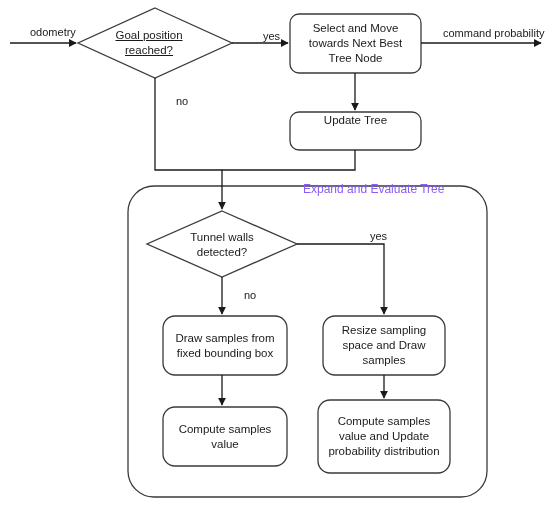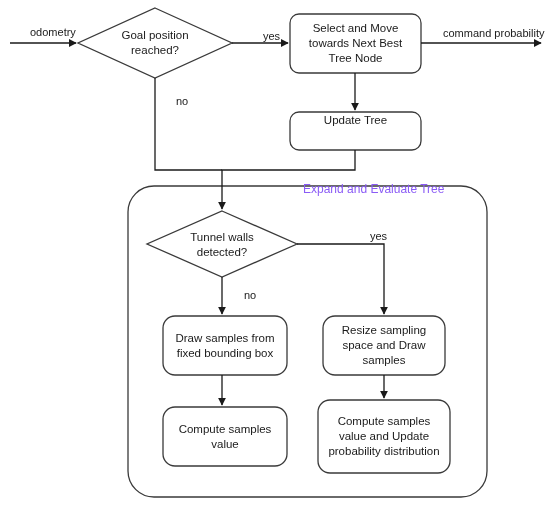--- a/index.html
+++ b/index.html
@@ -102,21 +102,21 @@
       <line x1="222" y1="277" x2="222" y2="314" marker-end="url(#arrow)"></line>
 
       <path d="M 297 244 L 384 244 L 384 314" marker-end="url(#arrow)"></path>
 
       <line x1="222" y1="375" x2="222" y2="405" marker-end="url(#arrow)"></line>
 
       <line x1="384" y1="375" x2="384" y2="398" marker-end="url(#arrow)"></line>
     </g>
   </svg>
 
-  <div class="node-label" style="left:95px; top:23px; width:120px; height:40px;">Goal position
+  <div class="node-label" style="left:89px; top:23px; width:120px; height:40px;text-decoration:underline;">Goal position
 reached?</div>
 
   <div class="node-label" style="left:292px; top:16px; width:127px; height:55px;border-radius:6px;">Select and Move
 towards Next Best
 Tree Node</div>
 
   <div class="node-label" style="left:292px; top:102px; width:127px; height:36px;">Update Tree</div>
 
   <div class="node-label" style="left:162px; top:228px; width:120px; height:34px;">Tunnel walls
 detected?</div>

